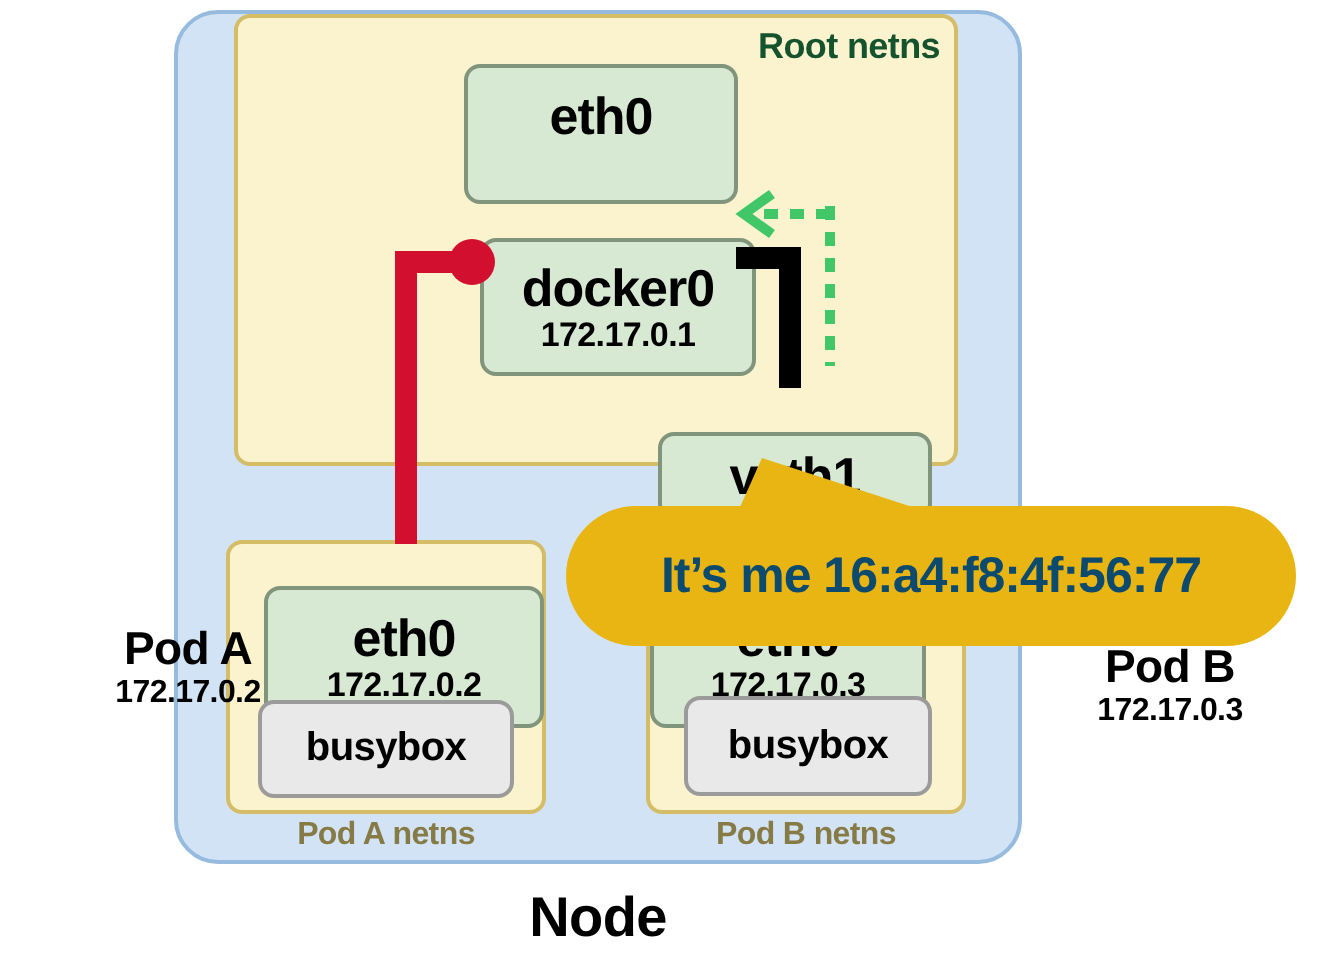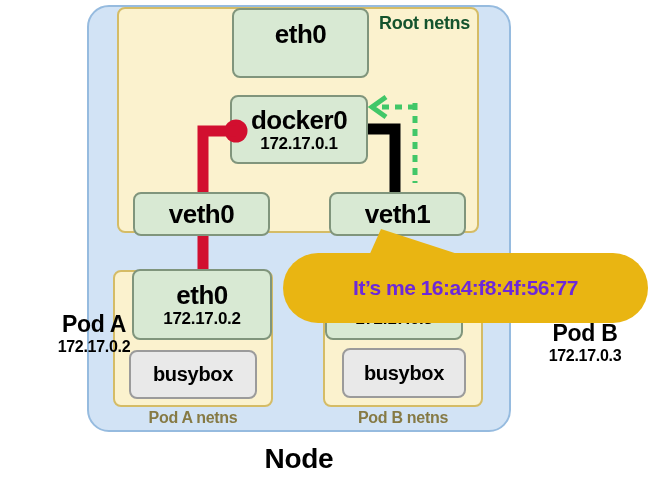--- a/index.html
+++ b/index.html
@@ -53,31 +53,32 @@
   .pod-a-netns-label { left: 113px; }
   .pod-b-netns-label { left: 323px; }
 
   
   .iface-box {
     background: #d8e9d3;
     border: 2px solid #80957c;
     border-radius: 8px;
     text-align: center;
     color: #000;
+    margin-top: 24px;
   }
   .iface-title {
     font-size: 26px; font-weight: bold; line-height: 28px;
     letter-spacing: -0.5px;
   }
   .iface-ip {
     font-size: 17px; font-weight: bold; line-height: 19px;
     letter-spacing: -0.3px;
   }
   .eth0-root-box { left: 232px; top: 8px;  width: 137px; height: 70px; padding-top: 10px; z-index: 2; }
-  .docker0-box   { left: 230px; top: 95px; width: 138px; height: 69px; padding-top: 9px;  z-index: 2; }
+  .docker0-box   { left: 240px; top: 95px; width: 138px; height: 69px; padding-top: 9px;  z-index: 2; }
   .veth0-box { left: 133px; top: 192px; width: 137px; height: 44px; z-index: 4; }
   .veth1-box { left: 329px; top: 192px; width: 137px; height: 44px; z-index: 4; }
   .veth-title { font-size: 26px; font-weight: bold; line-height: 41px; letter-spacing: -0.5px; }
   .eth0-pod-a-box { left: 132px; top: 269px; width: 140px; height: 71px; padding-top: 10px; z-index: 4; }
   .eth0-pod-b-box { left: 325px; top: 269px; width: 138px; height: 71px; padding-top: 10px; z-index: 4; }
 
   
   .container-box {
     background: #e9e9e9;
     border: 2px solid #9b9b9b;
@@ -111,22 +112,22 @@
     z-index: 6; pointer-events: none;
   }
   .bubble-body {
     left: 283px; top: 253px; width: 365px; height: 70px;
     background: #e9b512;
     border-radius: 35px;
     z-index: 7;
     text-align: center;
   }
   .bubble-text {
-    font-size: 21px; font-weight: bold; line-height: 70px;
-    letter-spacing: -0.5px; color: #6d28d9; white-space: nowrap;
+    font-size: 25px; font-weight: bold; line-height: 70px;
+    letter-spacing: -0.5px; color: #0c4a6e; white-space: nowrap;
   }
 
   
   .node-caption {
     left: 87px; top: 443px; width: 424px;
     text-align: center;
     font-size: 28px; font-weight: bold;
     color: #000000;
     z-index: 2;
     letter-spacing: -0.3px;
@@ -155,23 +156,20 @@
 
     <circle cx="236" cy="131" r="11.5" fill="#d20f2f"></circle>
     <path d="M 236 131 L 203 131 L 203 272" stroke="#d20f2f" stroke-width="11" fill="none"></path>
 
     <path d="M 368 129 L 395 129 L 395 194" stroke="#000000" stroke-width="11" fill="none"></path>
 
     <path d="M 415 107 L 382 107 M 415 103 L 415 183" stroke="#41c768" stroke-width="5" fill="none" stroke-dasharray="7 6"></path>
     <polyline points="386,97 372,107 386,117" stroke="#41c768" stroke-width="5" fill="none"></polyline>
   </svg>
 
-  <div class="abs iface-box veth0-box">
-    <div class="veth-title">veth0</div>
-  </div>
   <div class="abs iface-box veth1-box">
     <div class="veth-title">veth1</div>
   </div>
 
   <div class="abs netns-rect pod-a-netns-rect"></div>
   <div class="abs iface-box eth0-pod-a-box">
     <div class="iface-title">eth0</div>
     <div class="iface-ip">172.17.0.2</div>
   </div>
   <div class="abs container-box busybox-a">

